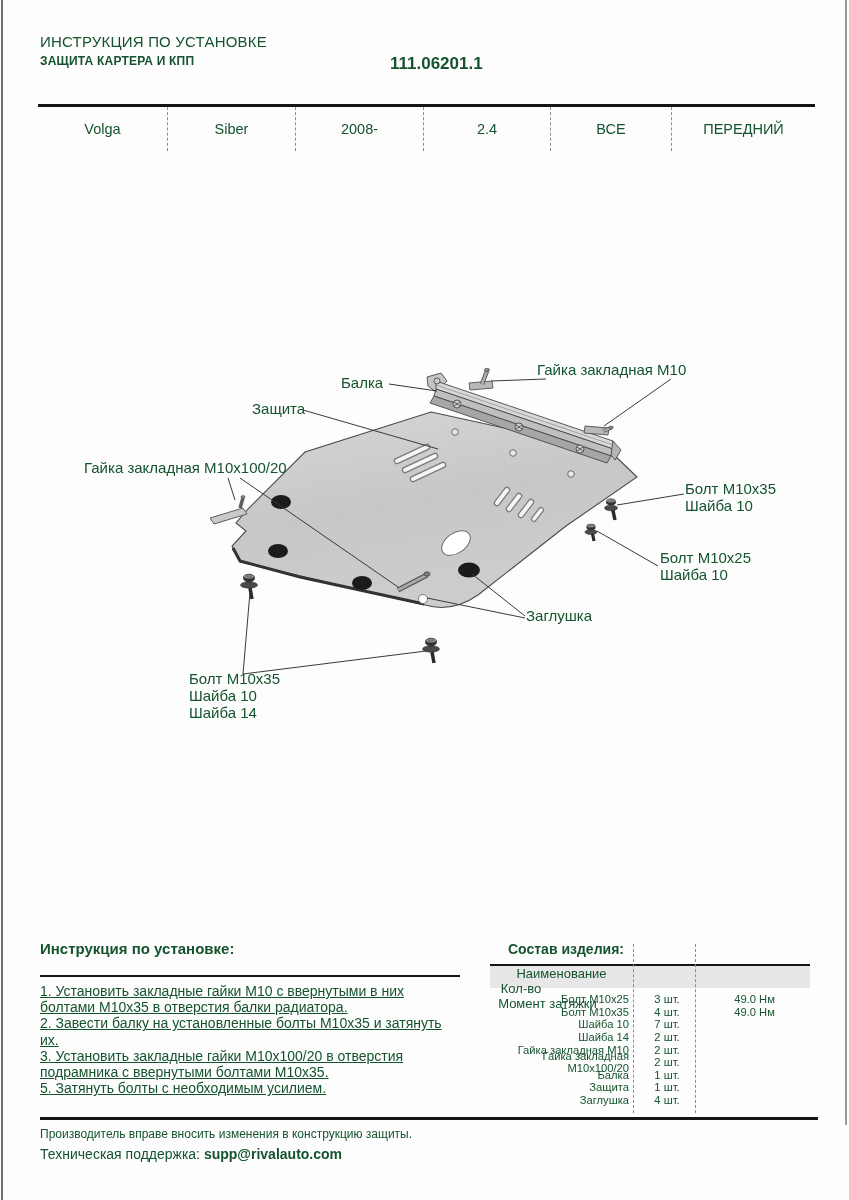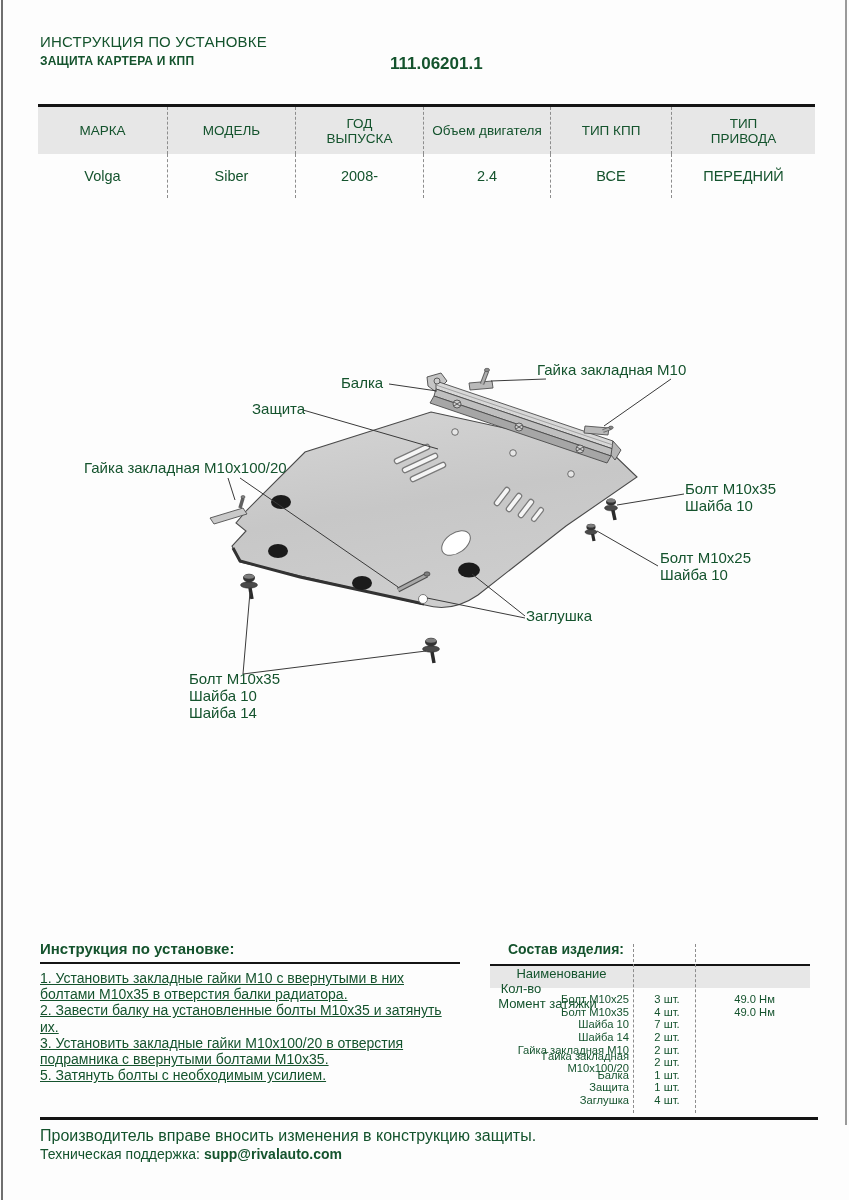--- a/index.html
+++ b/index.html
@@ -29,69 +29,59 @@
   .spec .head .cell{height:47px;font-size:13.5px;}
   .spec .data .cell{height:44px;font-size:14.5px;}
   .c0{width:130px;} .c1{width:128px;} .c2{width:128px;}
   .c3{width:127px;} .c4{width:121px;} .c5{width:143px;}
 
   
   .dlabel{position:absolute;font-size:15px;line-height:17px;white-space:pre-line;}
 
   
   .instr{left:40px;top:940px;width:420px;}
-  .instr-title{font-size:15px;font-weight:bold;padding-bottom:5px;border-bottom:2px solid #141414;margin-bottom:6px;}
+  .instr-title{font-size:15px;font-weight:bold;padding-bottom:18px;border-bottom:2px solid #141414;margin-bottom:6px;}
   .instr p{margin:0;font-size:14px;line-height:16.2px;text-decoration:underline;}
 
   
   .parts-title{left:508px;top:941px;font-size:14px;font-weight:bold;}
   .parts-headband{left:490px;top:964px;width:320px;border-top:2px solid #141414;background:#e7e7e7;height:22px;display:flex;flex-direction:column;}
   .parts-headband .hcell{display:flex;align-items:center;justify-content:center;font-size:13px;}
   .ph-name{width:143px;} .ph-qty{width:62px;} .ph-torque{width:115px;}
   .parts-rows{left:490px;top:993px;width:320px;}
   .prow{display:flex;height:12.6px;align-items:center;font-size:11.2px;}
   .pr-name{width:139px;text-align:right;padding-right:6px;}
   .pr-qty{width:64px;text-align:center;}
   .pr-torque{width:111px;text-align:center;}
   .dash-v{position:absolute;width:0;border-left:1px dashed #8d8d8d;}
   .dv1{left:633px;top:944px;height:169px;}
   .dv2{left:695px;top:944px;height:169px;}
 
   .divider-bottom{left:40px;top:1117px;width:778px;height:3px;background:#141414;}
 
   
-  .footer-note{left:40px;top:1127px;font-size:16px;}
+  .footer-note{left:40px;top:1127px;font-size:12px;}
   .footer-support{left:40px;top:1146px;font-size:14px;}
   .footer-support .email{font-weight:bold;}
 
   svg{display:block;}
 </style>
 </head>
 <body>
 
 <div class="page">
 
   <div class="abs edge-left"></div>
   <div class="abs edge-right"></div>
 
   <div class="abs doc-type">ИНСТРУКЦИЯ ПО УСТАНОВКЕ</div>
   <div class="abs doc-title">ЗАЩИТА КАРТЕРА И КПП</div>
   <div class="abs part-number">111.06201.1</div>
 
   <div class="abs spec">
-    <div class="trow head">
-      <div class="cell c0">МАРКА</div>
-      <div class="cell c1">МОДЕЛЬ</div>
-      <div class="cell c2">ГОД
-ВЫПУСКА</div>
-      <div class="cell c3">Объем двигателя</div>
-      <div class="cell c4">ТИП КПП</div>
-      <div class="cell c5">ТИП
-ПРИВОДА</div>
-    </div>
     <div class="trow data">
       <div class="cell c0">Volga</div>
       <div class="cell c1">Siber</div>
       <div class="cell c2">2008-</div>
       <div class="cell c3">2.4</div>
       <div class="cell c4">ВСЕ</div>
       <div class="cell c5">ПЕРЕДНИЙ</div>
     </div>
   </div>
 

